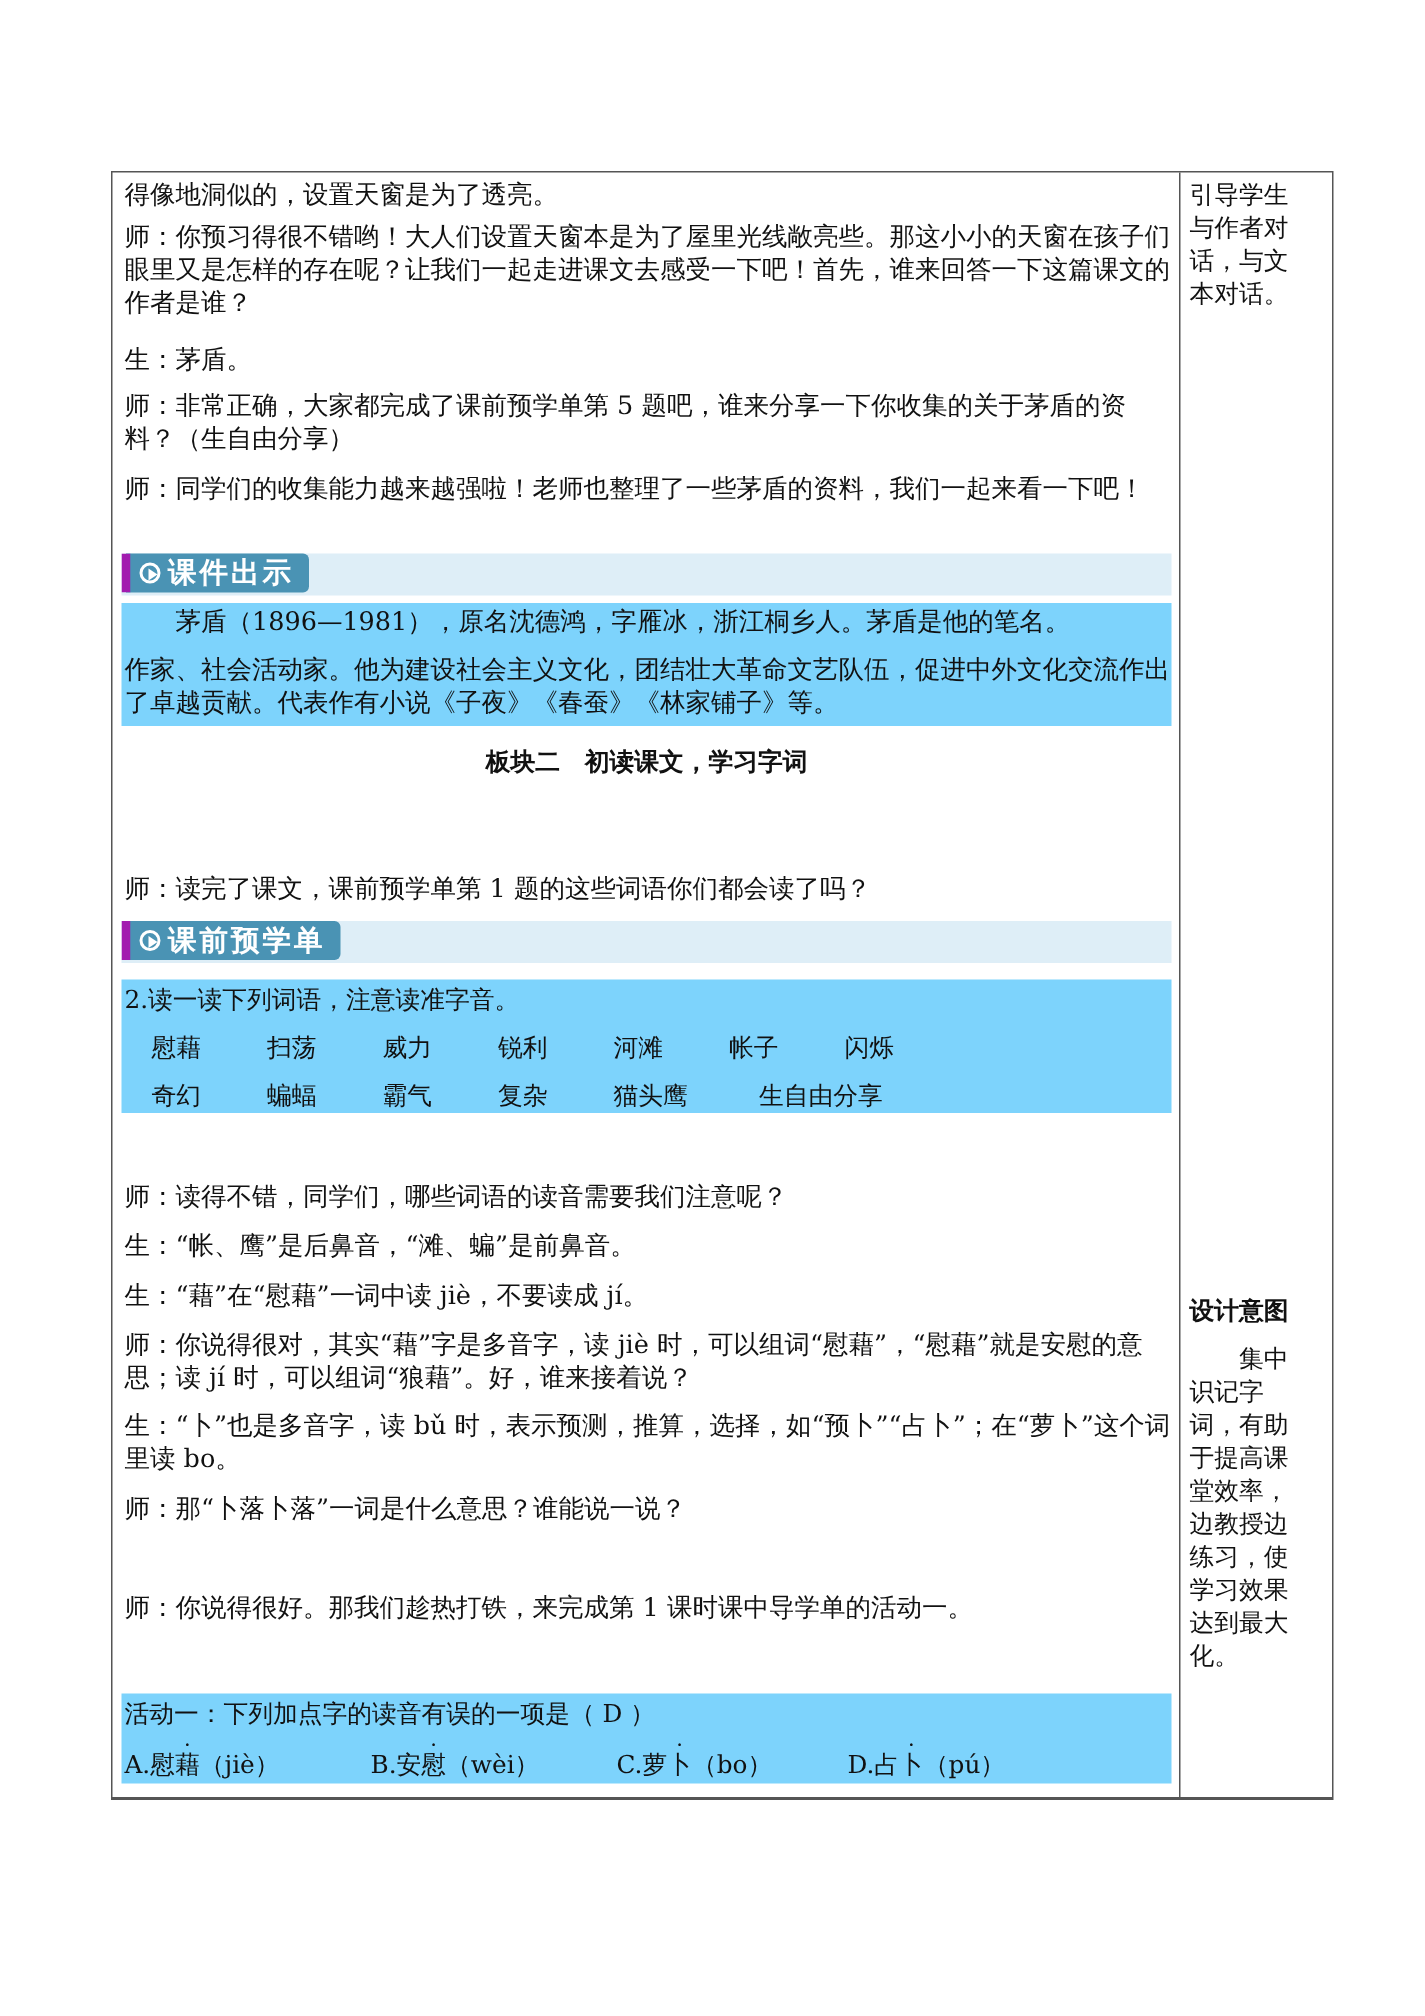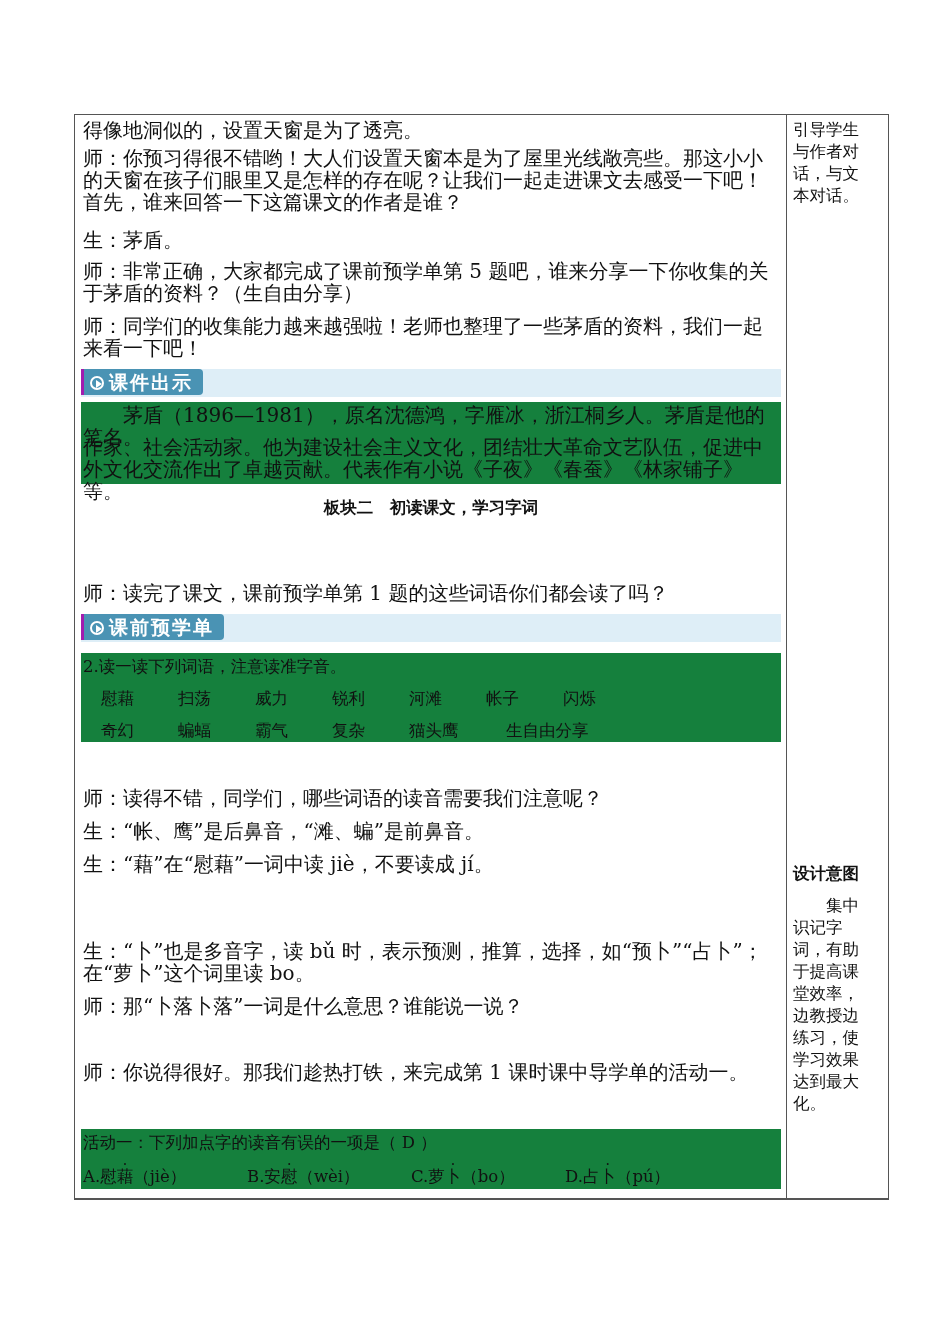--- a/index.html
+++ b/index.html
@@ -3,31 +3,31 @@
 <meta charset="utf-8">
 <style>
   html, body { margin:0; padding:0; background:#ffffff; }
   body { width:950px; height:1344px; position:relative; overflow:hidden;
          font-family: "DejaVu Serif", "Liberation Serif", serif; color:#111; }
   .table { position:absolute; left:74px; top:114px; width:815px; height:1086px;
            border:1px solid #555; border-bottom:2px solid #555; box-sizing:border-box; }
   .col-main { position:absolute; left:0; top:0; width:712px; height:100%;
               border-right:1px solid #555; box-sizing:border-box; }
   .col-side { position:absolute; left:712px; top:0; width:101px; height:100%; }
-  .p { position:absolute; left:8px; width:698px; font-size:20px; line-height:22px; margin:0; }
+  .p { position:absolute; left:8px; width:698px; font-size:17px; line-height:22px; margin:0; }
   .banner { position:absolute; left:6px; width:700px; height:28px; background:#deeef7; }
   .badge { position:absolute; left:0; top:0; height:26px; background:#4a93b4; color:#fff;
            border-radius:0 4px 4px 0; padding:0 10px 0 6px; font-size:19px; line-height:26px;
            font-weight:bold; letter-spacing:2px; font-family:"DejaVu Sans", sans-serif;
-           border-left:3px solid #a21caf; }
+           border-left:6px solid #a21caf; }
   .badge .play { display:inline-block; width:14px; height:14px; border:2px solid #fff;
                  border-radius:50%; position:relative; vertical-align:-1px; margin-right:5px; box-sizing:border-box; }
   .badge .play::after { content:""; position:absolute; left:4px; top:2px; border-left:6px solid #fff;
                         border-top:4px solid transparent; border-bottom:4px solid transparent; }
-  .box { position:absolute; left:6px; width:700px; background:#15803d;text-decoration:underline; }
+  .box { position:absolute; left:6px; width:700px; background:#7dd3fc;text-decoration:underline; }
   .words { position:absolute; font-size:16.5px; line-height:22px; }
   .heading { position:absolute; left:0; width:712px; text-align:center; font-weight:bold;
              font-size:16.5px; font-family:"DejaVu Sans", sans-serif; }
   .side-text { position:absolute; left:6px; width:80px; font-size:16.5px; line-height:22px;
                font-family:Liberation Serif, serif; }
   .dot { position:relative; }
   .dot::before { content:"·"; position:absolute; left:50%; top:-14px; transform:translateX(-50%); font-size:14px; }
 </style>
 </head>
 <body>
@@ -75,20 +75,21 @@
       <div class="words" style="left:97px;top:67px">蝙蝠</div>
       <div class="words" style="left:174px;top:67px">霸气</div>
       <div class="words" style="left:251px;top:67px">复杂</div>
       <div class="words" style="left:328px;top:67px">猫头鹰</div>
       <div class="words" style="left:425px;top:67px">生自由分享</div>
     </div>
 
     <p class="p" style="top:672px">师：读得不错，同学们，哪些词语的读音需要我们注意呢？</p>
     <p class="p" style="top:705px">生：“帐、鹰”是后鼻音，“滩、蝙”是前鼻音。</p>
     <p class="p" style="top:738px">生：“藉”在“慰藉”一词中读 jiè，不要读成 jí。</p>
+    <p class="p" style="top:771px">师：你说得很对，其实“藉”字是多音字，读 jiè 时，可以组词“慰藉”，“慰藉”就是安慰的意思；读 jí 时，可以组词“狼藉”。好，谁来接着说？</p>
     <p class="p" style="top:825px">生：“卜”也是多音字，读 bǔ 时，表示预测，推算，选择，如“预卜”“占卜”；在“萝卜”这个词里读 bo。</p>
     <p class="p" style="top:880px">师：那“卜落卜落”一词是什么意思？谁能说一说？</p>
     <p class="p" style="top:946px">师：你说得很好。那我们趁热打铁，来完成第 1 课时课中导学单的活动一。</p>
 
 
     <div class="box" style="top:1014px;height:60px">
       <div class="words" style="left:2px;top:3px">活动一：下列加点字的读音有误的一项是（ D ）</div>
       <div class="words" style="left:2px;top:37px"><span>A.慰</span><span class="dot">藉</span><span>（jiè）</span></div>
       <div class="words" style="left:166px;top:37px"><span>B.安</span><span class="dot">慰</span><span>（wèi）</span></div>
       <div class="words" style="left:330px;top:37px"><span>C.萝</span><span class="dot">卜</span><span>（bo）</span></div>

